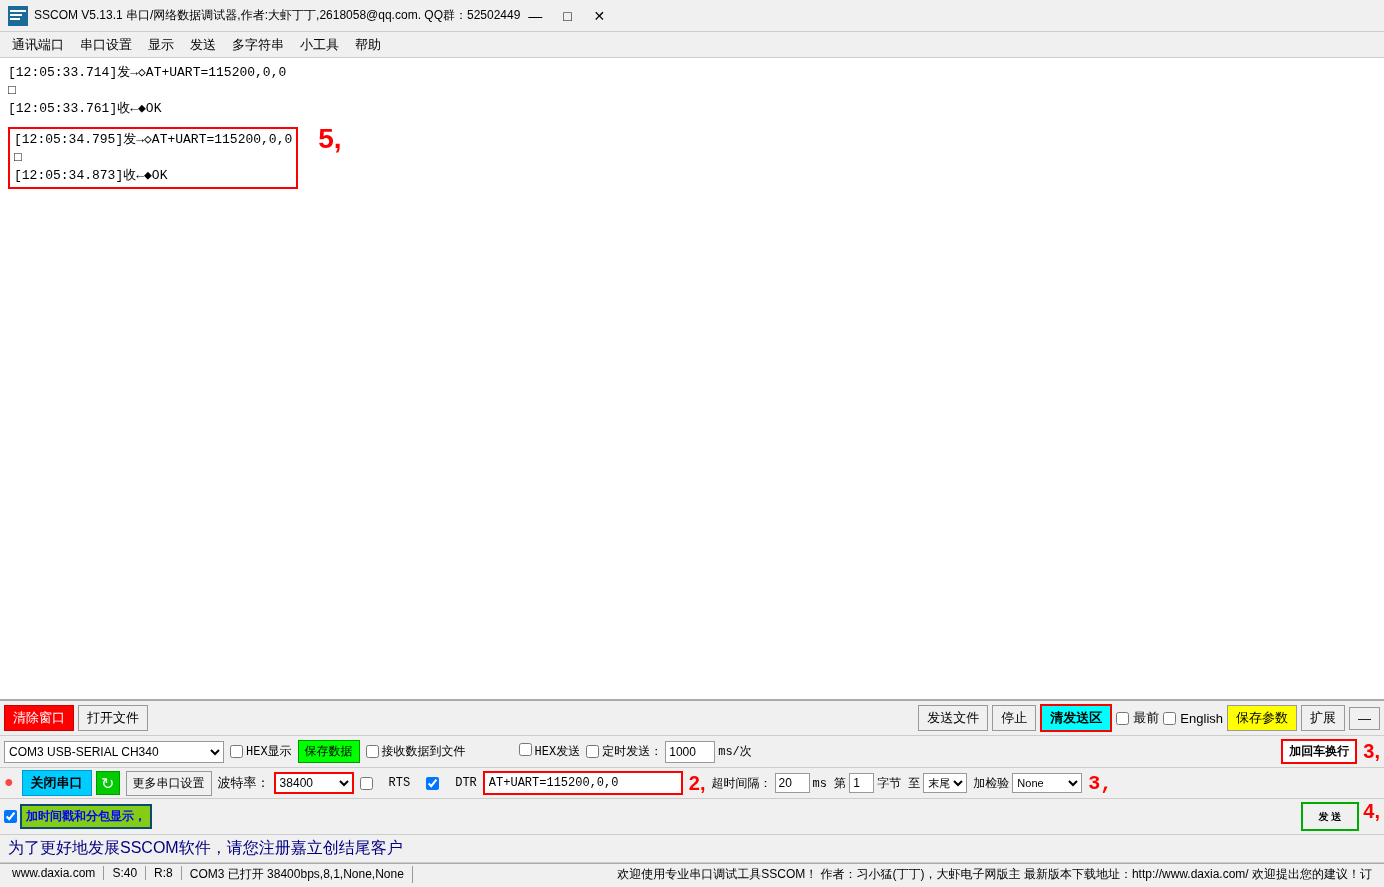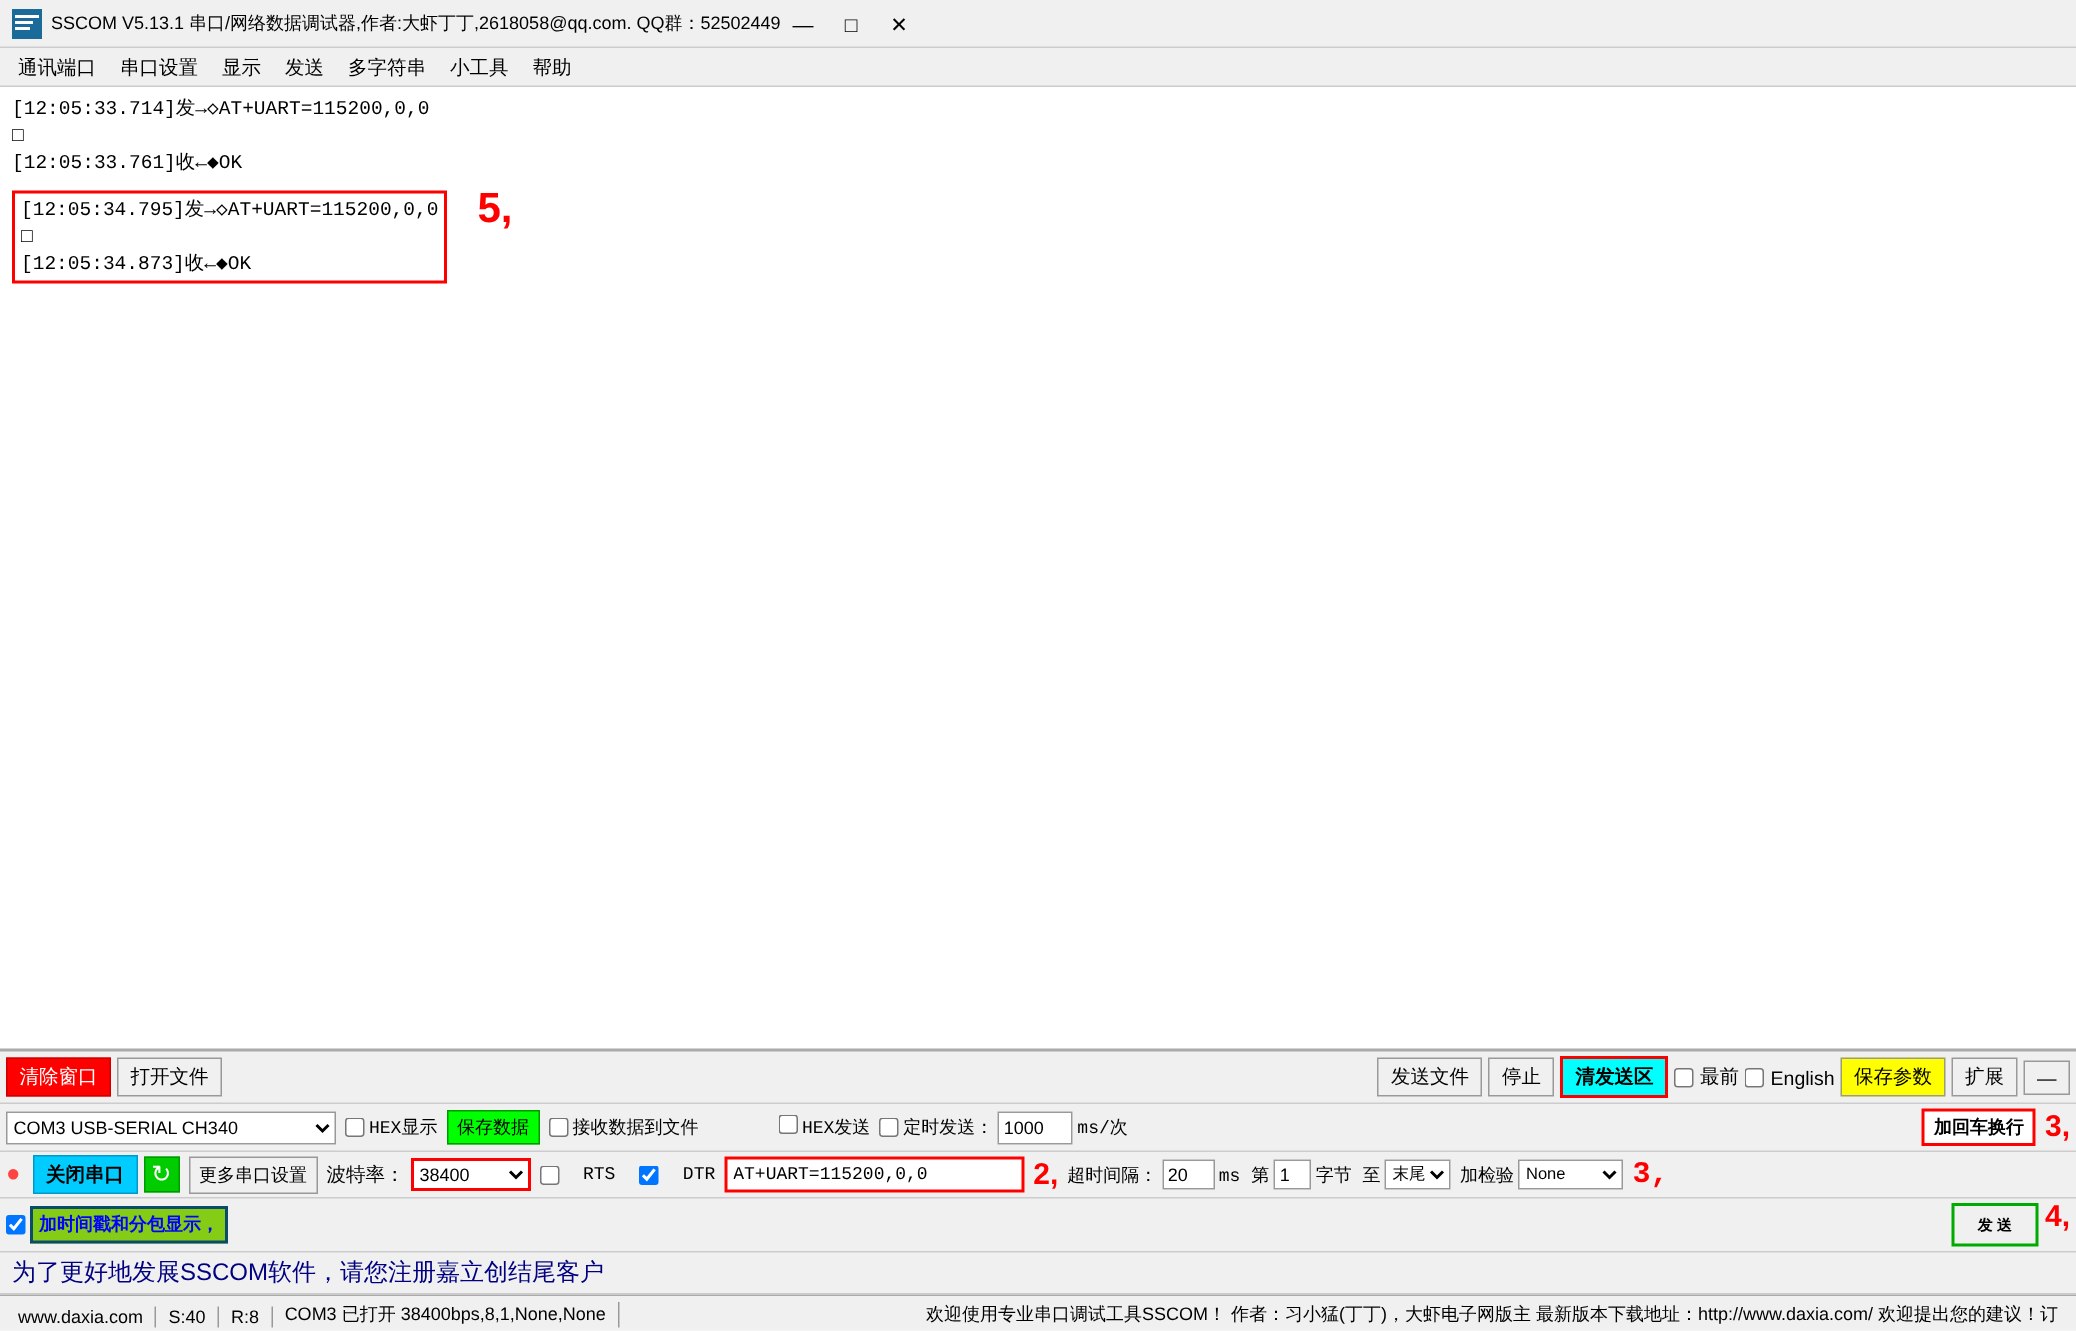--- a/index.html
+++ b/index.html
@@ -444,21 +444,21 @@
       border-bottom: 1px solid #ccc;
       white-space: nowrap;
       overflow: hidden;
     }
 
     
     .statusbar {
       background: #f0f0f0;
       border-top: 1px solid #aaa;
       display: flex;
-      align-items: flex-end;
+      align-items: flex-start;
       padding: 2px 4px;
       font-size: 12px;
       font-family: Arial, sans-serif;
       gap: 0;
       height: 24px;
       flex-shrink: 0;
     }
     .status-item {
       padding: 0 8px;
       border-right: 1px solid #999;

